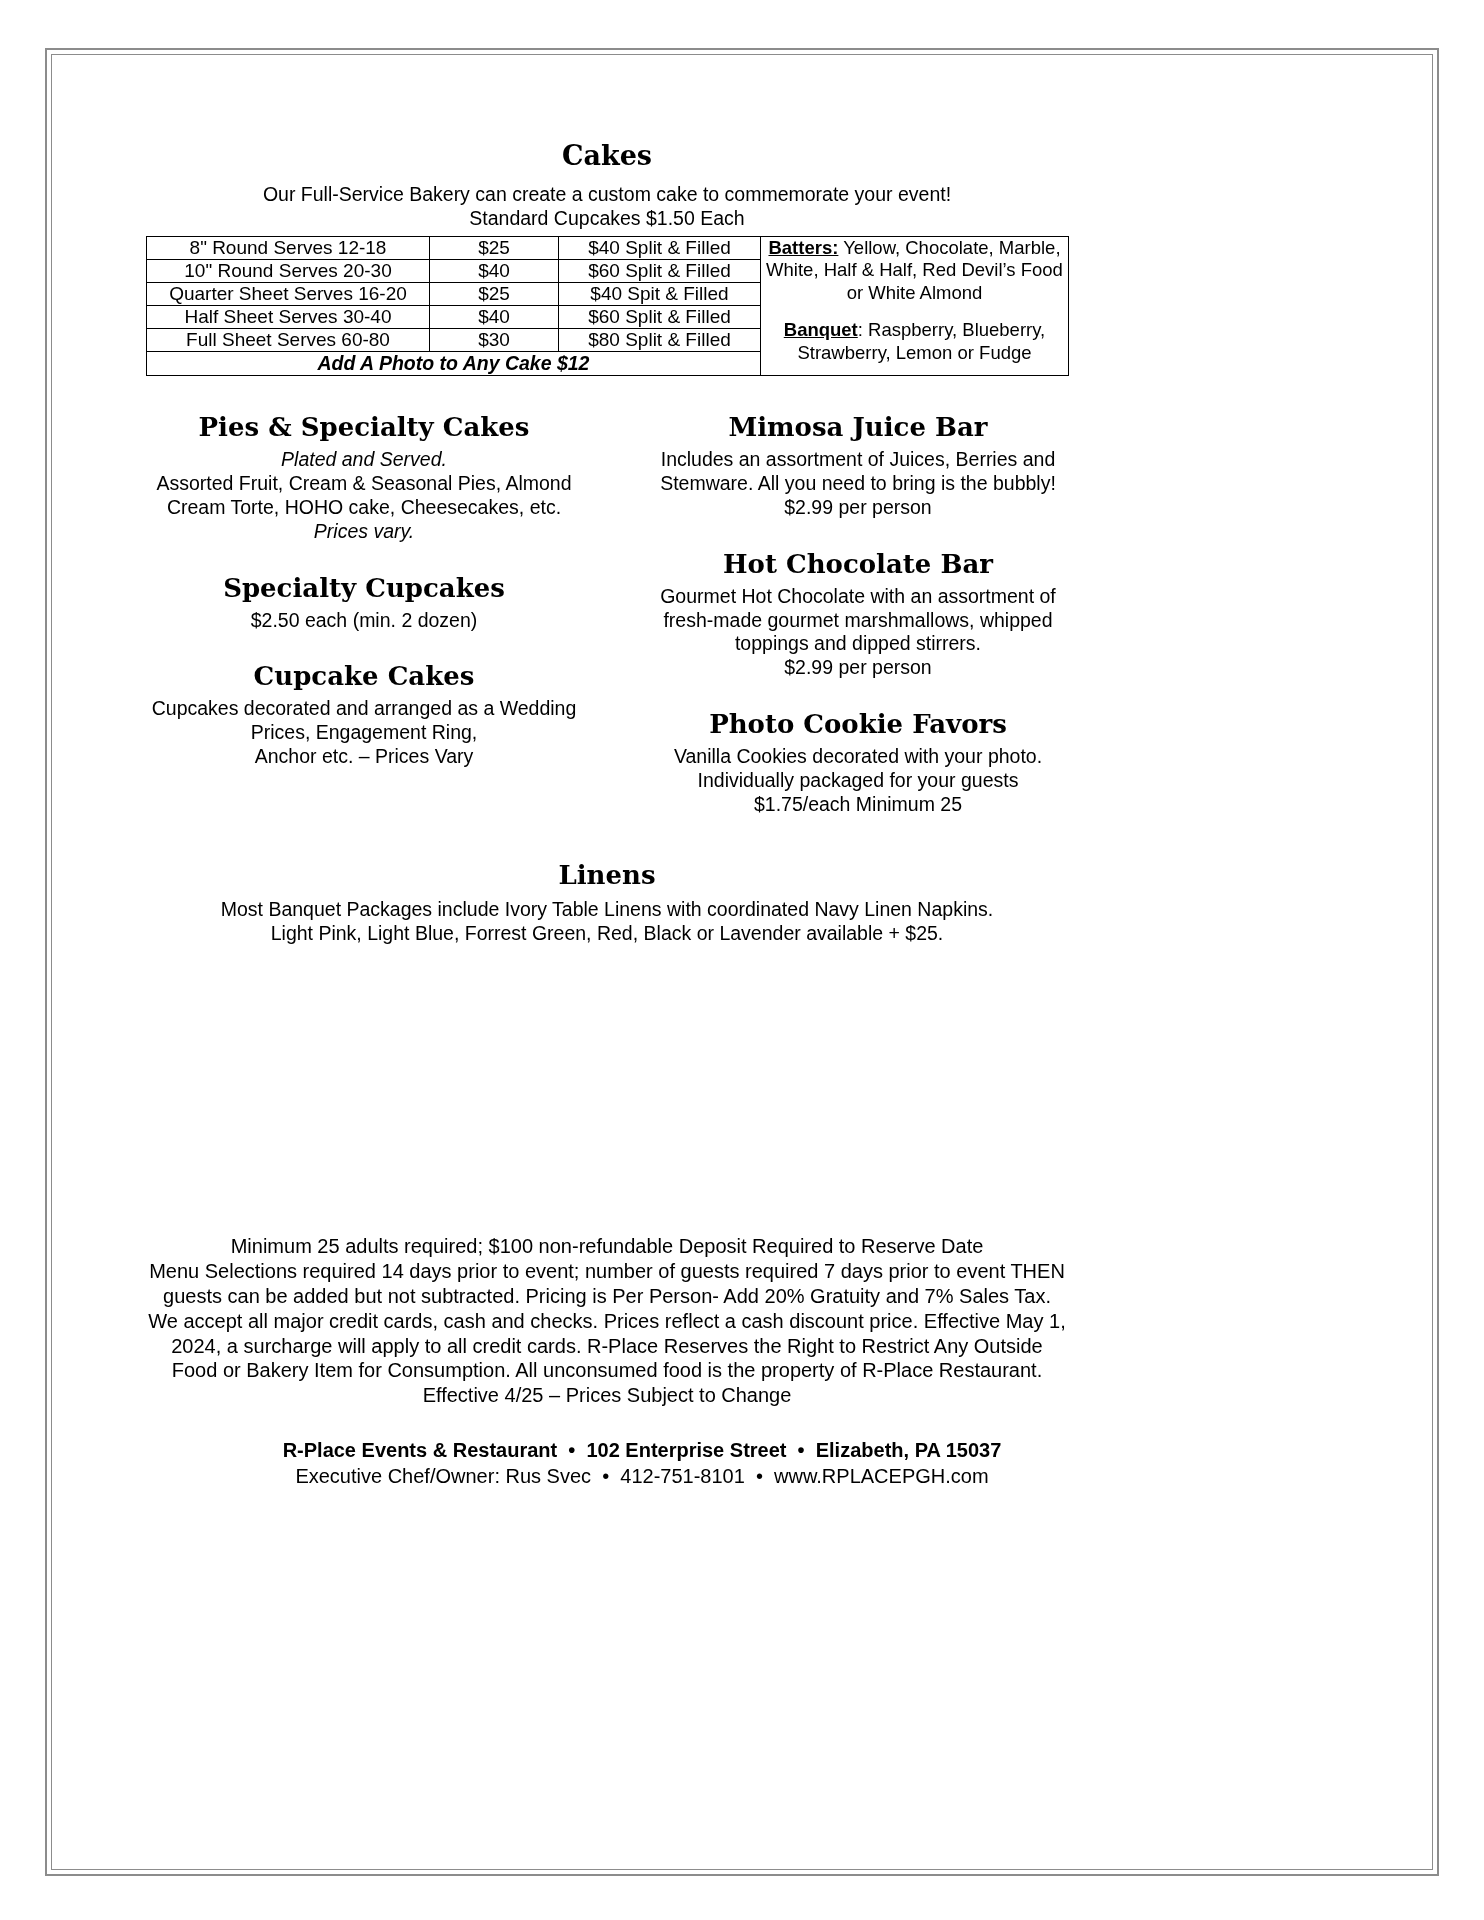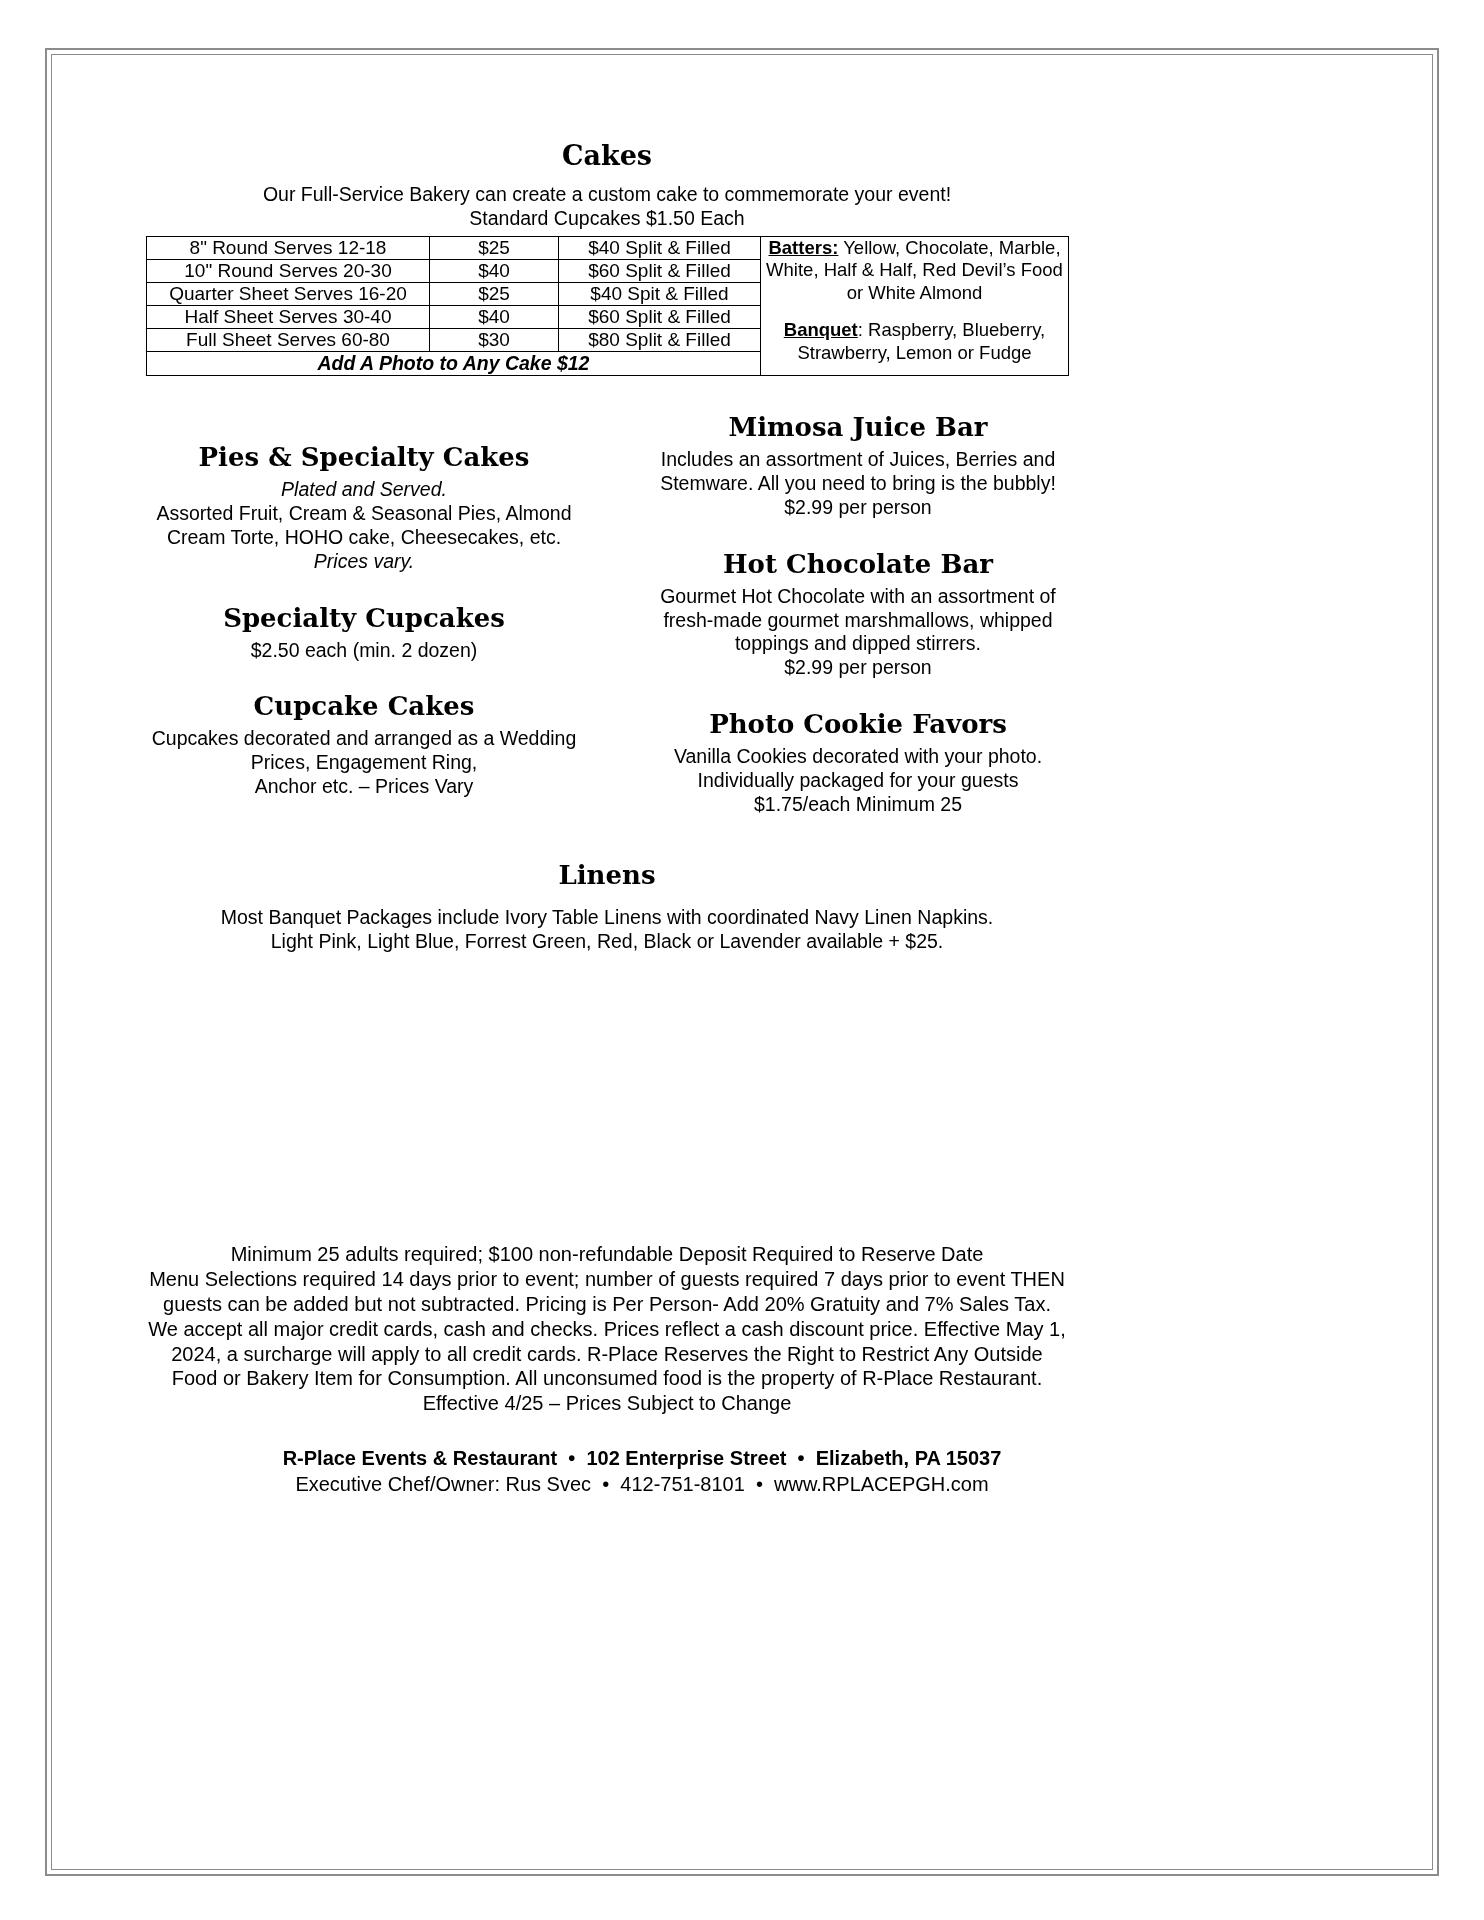--- a/index.html
+++ b/index.html
@@ -38,29 +38,29 @@
   td.batters {
     width: 308px; text-align: left; vertical-align: top;
     padding: 3px 8px; font-size: 18.5px; line-height: 1.22;
   }
   td.batters p { margin: 0; }
   td.batters p.fillings { margin-top: 15px; }
   .bu { font-weight: bold; text-decoration: underline; }
   .photo-row { font-weight: bold; font-style: italic; font-size: 19.5px; }
 
   .cols { display: flex; justify-content: space-between; margin-top: 36px; }
-  .col-left { width: 436px; text-align: center; margin-top: 30px; }
+  .col-left { width: 436px; text-align: center; }
   .col-right { width: 420px; text-align: center; }
   .sec { margin-bottom: 29px; }
   .sec-h { font-size: 26px; margin: 0 0 6px 0; }
   .body-text { font-size: 19.5px; line-height: 1.23; margin: 0; }
   .italic { font-style: italic; }
 
   .linens-wrap { text-align: center; margin-top: 14px; }
-  .linens-wrap .sec-h { margin-bottom: 16px; }
+  .linens-wrap .sec-h { margin-bottom: 8px; }
 
   .spacer { height: 288px; }
 
   .terms { text-align: center; font-size: 20px; line-height: 1.24; }
   .terms div { margin: 0; text-align: center; }
 
   .contact { text-align: center; margin-top: 29px; position: relative; left: 35px; }
   .contact .bold-line { font-weight: bold; font-size: 20px; line-height: 1.3; }
   .contact .reg-line { font-size: 20px; line-height: 1.3; }
 </style>

